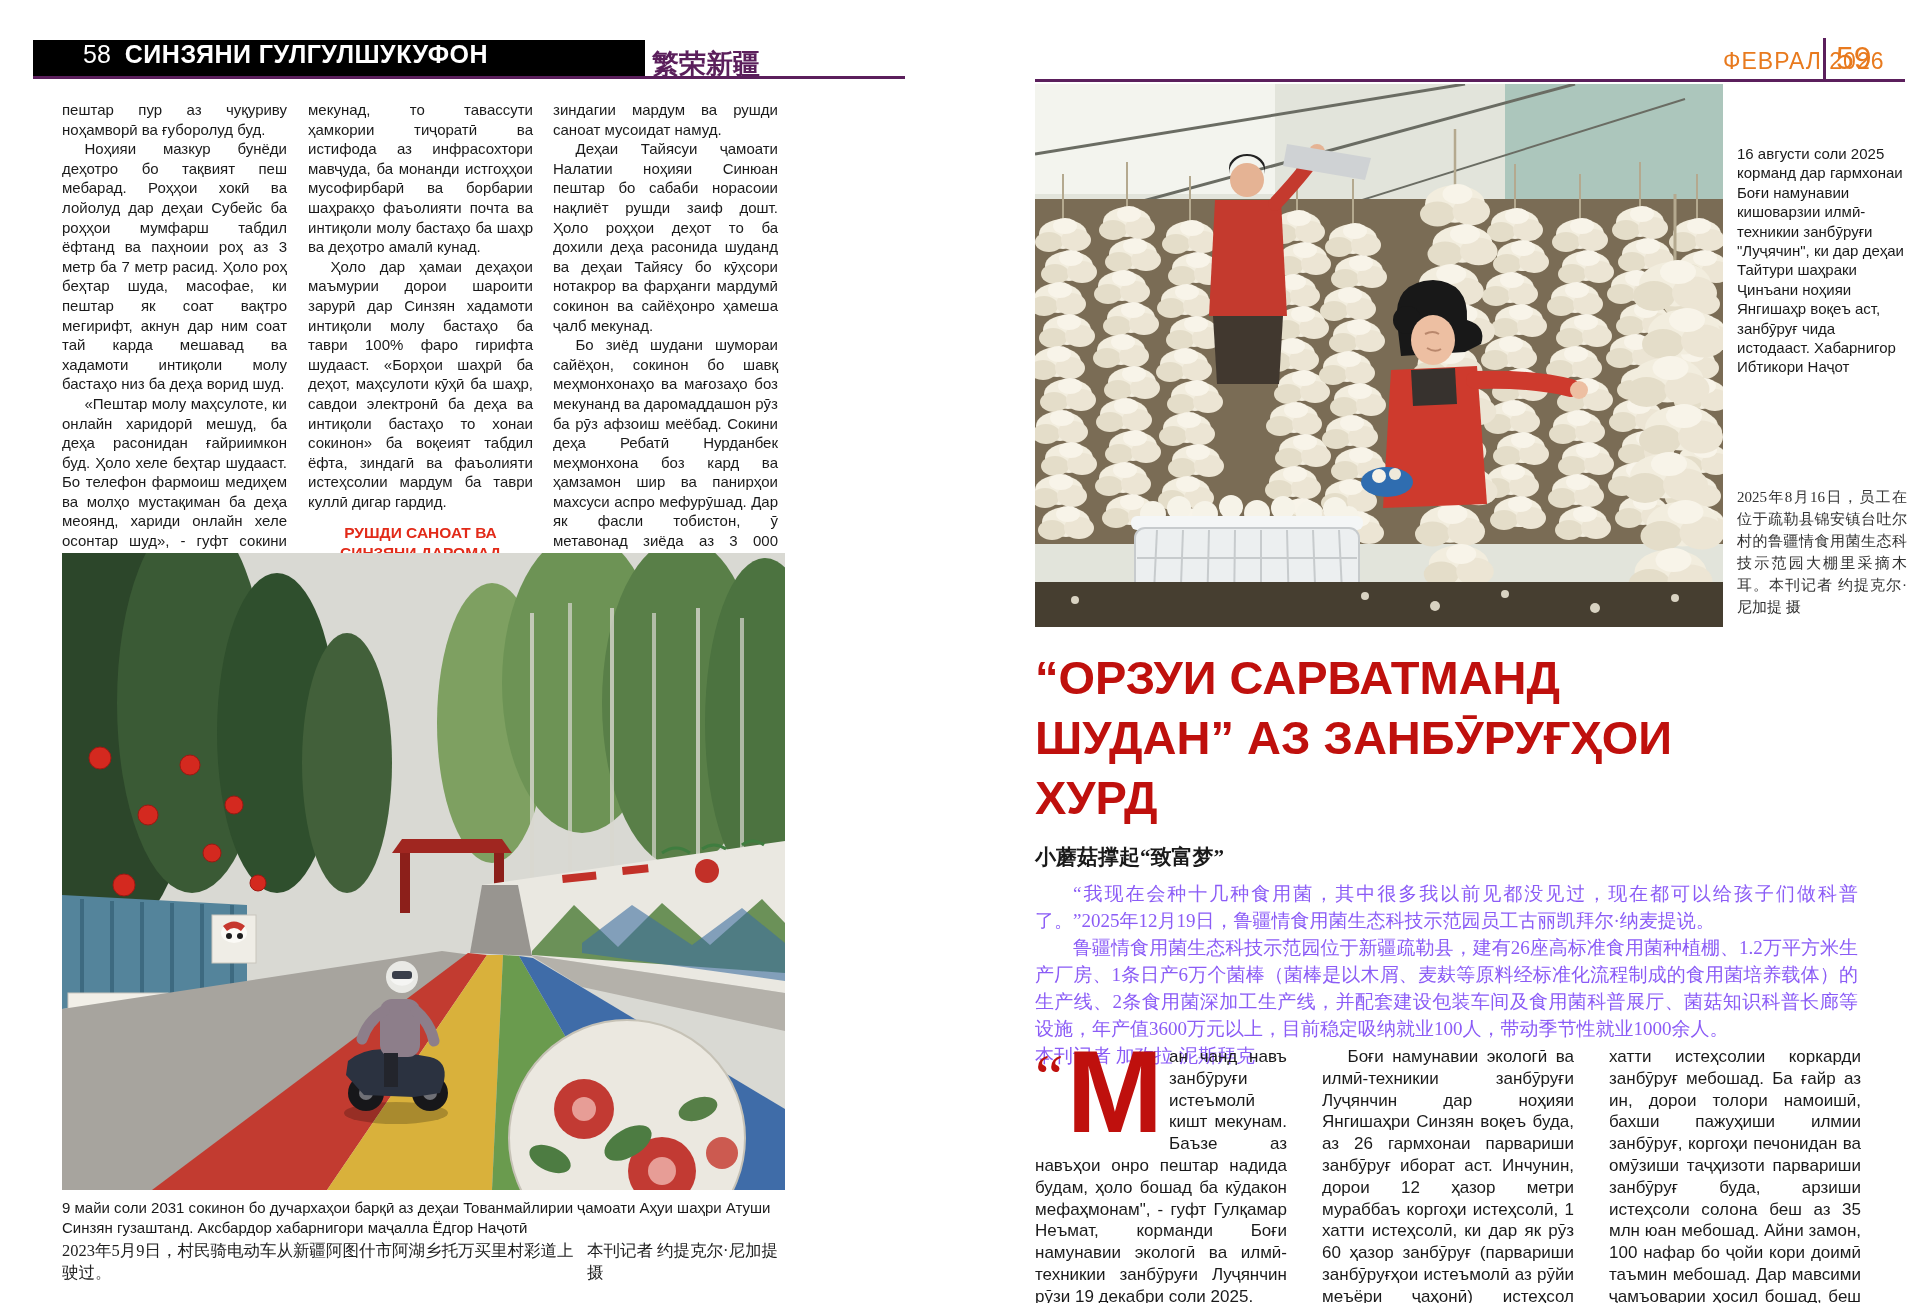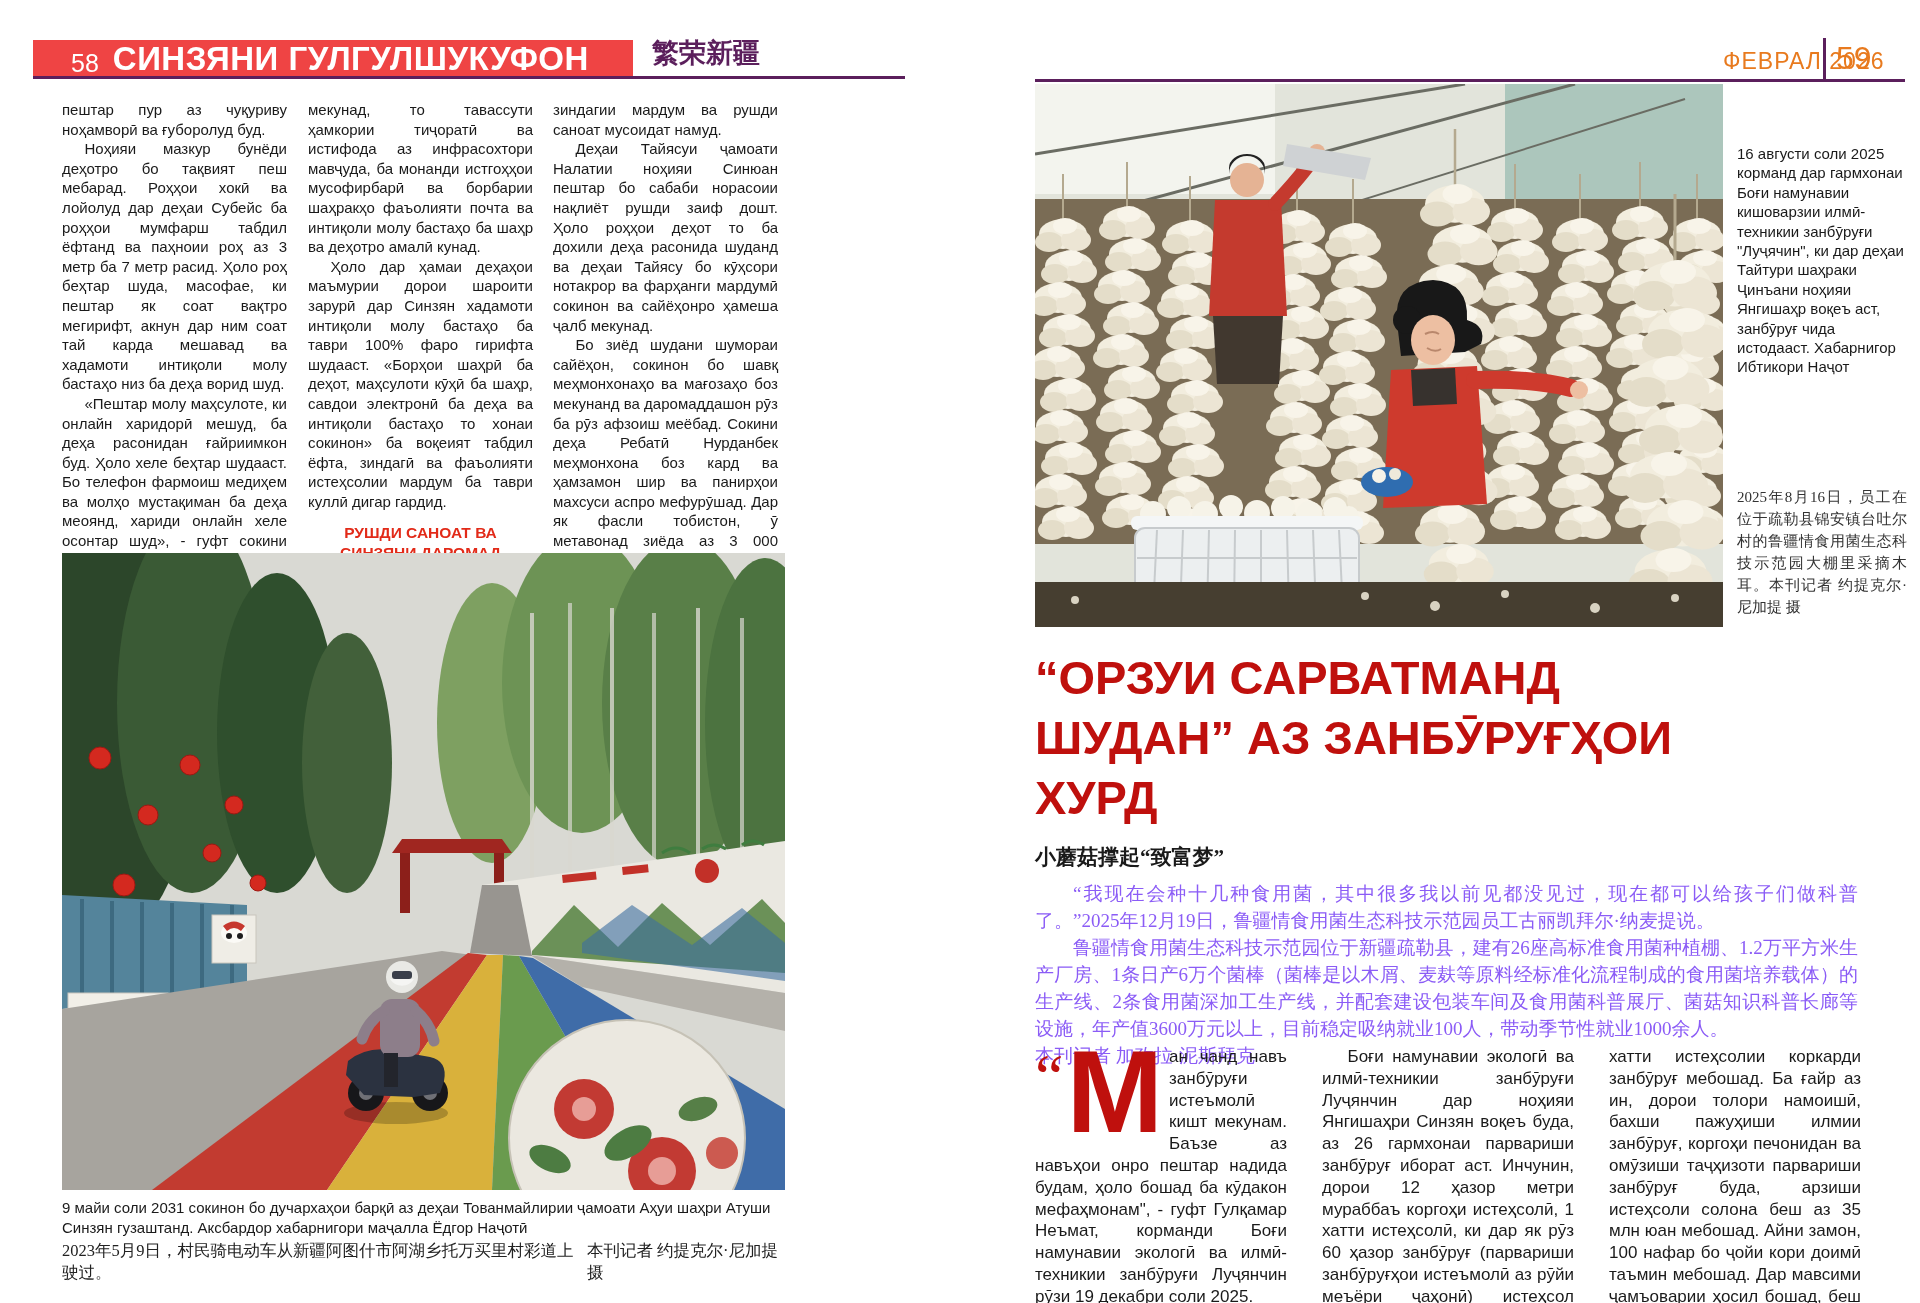--- a/index.html
+++ b/index.html
@@ -1,22 +1,22 @@
 <!DOCTYPE html>
 <html><head>
 <meta charset="utf-8">
 <style>
   html,body{margin:0;padding:0;background:#e9e9e9;}
   .page{position:relative;width:1920px;height:1303px;background:#ffffff;overflow:hidden;
         font-family:"Liberation Sans",sans-serif;color:#1a1a1a;}
   .abs{position:absolute;}
   
-  .hdr-box{background:#ef4444;color:#fff;display:flex;align-items:flex-end;}
+  .hdr-box{background:#000000;color:#fff;display:flex;align-items:flex-start;padding-left:12px;}
   .hdr-num{font-size:25px;margin:0 14px 0 38px;font-weight:normal;}
-  .hdr-title{font-size:33px;font-weight:bold;letter-spacing:.5px;white-space:nowrap;}
+  .hdr-title{font-size:25px;font-weight:bold;letter-spacing:.5px;white-space:nowrap;}
   .hdr-cn{color:#5b1f5c;font-family:"Liberation Serif",serif;font-weight:bold;font-size:27px;}
   .rule{background:#5b1f5c;}
   .issue{color:#e87a1e;font-size:23px;letter-spacing:1px;white-space:nowrap;}
   .pnum-r{color:#e87a1e;font-size:32px;}
   
   .tj{font-size:15px;line-height:19.6px;text-align:justify;}
   .tj p{margin:0;}
   .tj p.ind{text-indent:1.5em;}
   .tj2{font-size:17px;line-height:21.8px;text-align:justify;}
   .tj2 p{margin:0;}
@@ -40,21 +40,21 @@
 </style>
 </head>
 <body>
 
 <div class="page">
 
   <div class="abs hdr-box" style="left:33px;top:40px;width:600px;height:38px;">
     <span class="hdr-num">58</span>
     <span class="hdr-title">СИНЗЯНИ ГУЛГУЛШУКУФОН</span>
   </div>
-  <div class="abs hdr-cn" style="left:652px;top:35px;">繁荣新疆</div>
+  <div class="abs hdr-cn" style="left:652px;top:46px;">繁荣新疆</div>
   <div class="abs rule" style="left:33px;top:76px;width:872px;height:3px;"></div>
 
   <div class="abs issue" style="left:1723px;top:48px;">ФЕВРАЛ 2026</div>
   <div class="abs rule" style="left:1823px;top:38px;width:3px;height:41px;"></div>
   <div class="abs pnum-r" style="left:1836px;top:40px;">59</div>
   <div class="abs rule" style="left:1035px;top:79px;width:870px;height:3px;"></div>
 
   <div class="abs tj" style="left:62px;top:100px;width:225px;">
     <p>пештар пур аз чуқуриву ноҳамворӣ ва ғуборолуд буд.</p>
     <p class="ind">Ноҳияи мазкур бунёди деҳотро бо тақвият пеш мебарад. Роҳҳои хокӣ ва лойолуд дар деҳаи Субейс ба роҳҳои мумфарш табдил ёфтанд ва паҳноии роҳ аз 3 метр ба 7 метр расид. Ҳоло роҳ беҳтар шуда, масофае, ки пештар як соат вақтро мегирифт, акнун дар ним соат тай карда мешавад ва хадамоти интиқоли молу бастаҳо низ ба деҳа ворид шуд.</p>

